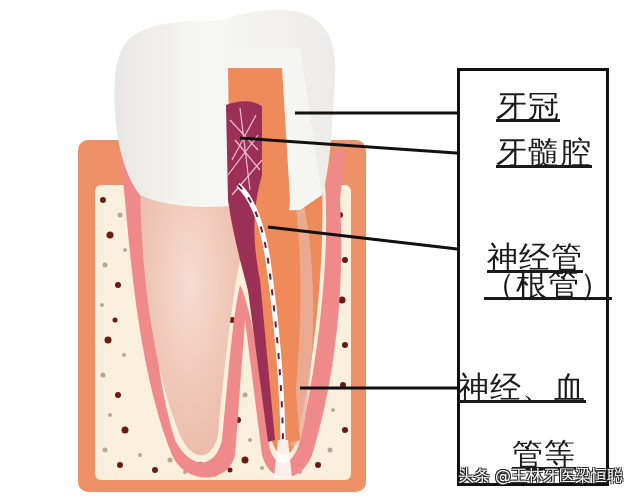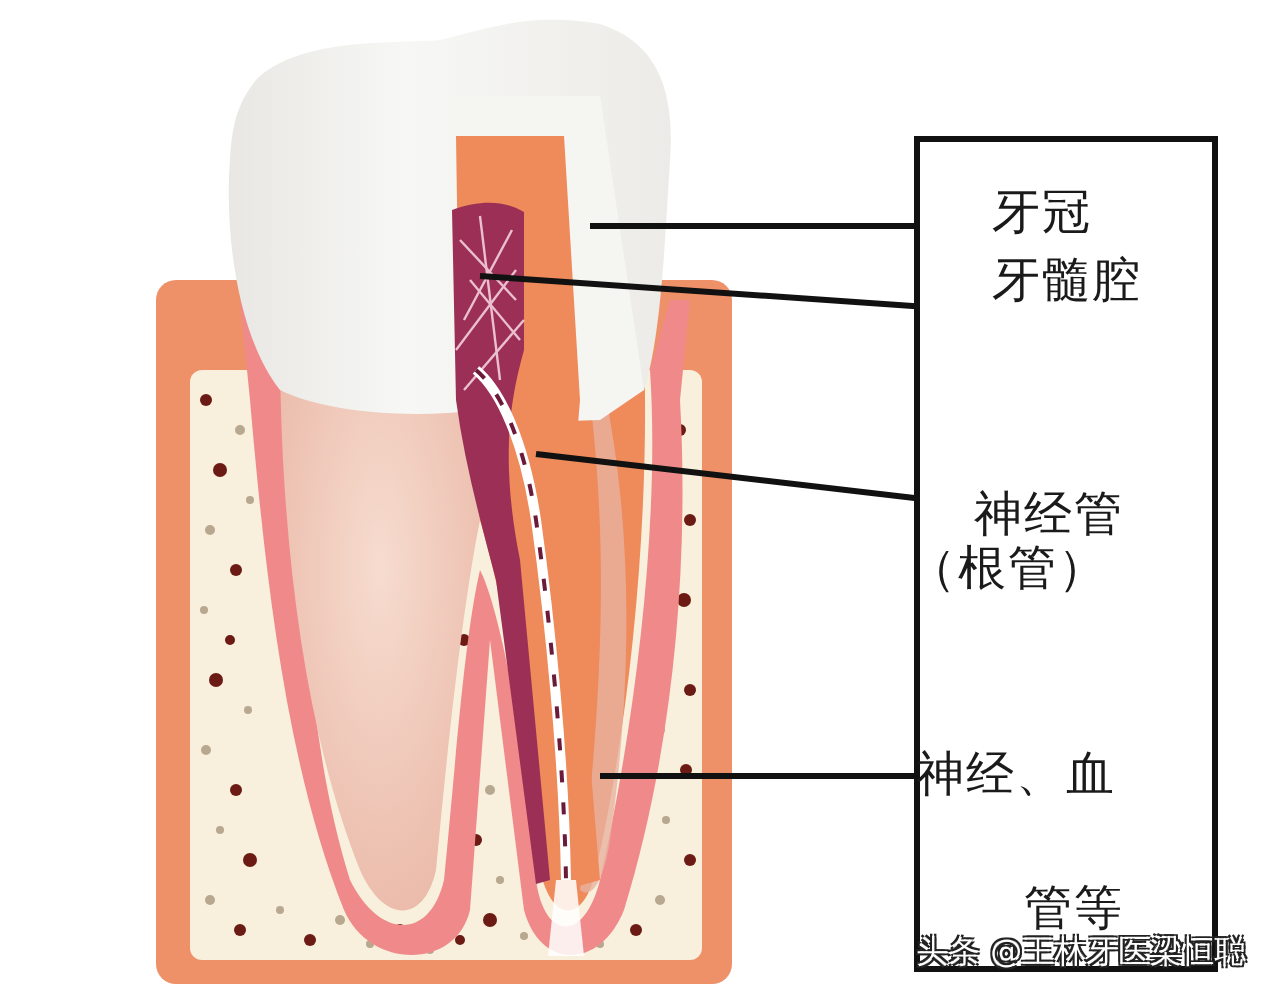--- a/index.html
+++ b/index.html
@@ -1,22 +1,22 @@
 <!DOCTYPE html>
 <html><head>
 <meta charset="utf-8">
 <style>
   html, body { margin: 0; padding: 0; background: #ffffff; }
   body { width: 640px; height: 500px; position: relative; overflow: hidden;
          font-family: "DejaVu Sans", "Liberation Sans", sans-serif; }
   #art { position: absolute; left: 0; top: 0; width: 640px; height: 500px; }
   .label-box { position: absolute; left: 457px; top: 68px; width: 146px; height: 412px;
                border: 3px solid #111; background: #ffffff; box-sizing: content-box; }
-  .label { position: absolute; color: #1a1a1a; font-size: 24px; line-height: 28px;
-           white-space: nowrap; letter-spacing: 1px; }
+  .label { position: absolute; color: #1a1a1a; font-size: 31px; line-height: 28px;
+           white-space: nowrap; letter-spacing: 1px; text-decoration: underline; }
   .watermark { position: absolute; left: 458px; top: 466px; font-size: 16px; color: #ffffff;
                white-space: nowrap; text-shadow: 1px 1px 0 #222, -1px -1px 0 #222, 1px -1px 0 #222, -1px 1px 0 #222; }
 </style>
 </head>
 <body>
 
 <svg id="art" viewBox="0 0 640 500" xmlns="http://www.w3.org/2000/svg">
   <defs>
     <radialGradient id="rootGrad" cx="0.5" cy="0.4" r="0.7">
       <stop offset="0" stop-color="#f6dccf"></stop>
@@ -122,19 +122,19 @@
     <line x1="295" y1="113" x2="497" y2="113"></line>
     <line x1="240" y1="138" x2="485" y2="155"></line>
     <line x1="268" y1="227" x2="483" y2="252"></line>
     <line x1="300" y1="388" x2="483" y2="388"></line>
   </g>
 </svg>
 
 <div class="label-box"></div>
 
 <div class="label" style="left:496px; top:92px;">牙冠</div>
-<div class="label" style="left:496px; top:126px;text-align:right;">牙髓腔</div>
+<div class="label" style="left:496px; top:138px;text-align:right;">牙髓腔</div>
 <div class="label" style="left:487px; top:243px;">神经管</div>
-<div class="label" style="left:454px; top:270px;">（根管）</div>
+<div class="label" style="left:484px; top:270px;">（根管）</div>
 <div class="label" style="left:458px; top:373px;">神经、血</div>
 <div class="label" style="left:512px; top:404px;margin-top:36px;">管等</div>
 
 <div class="watermark">头条 @王林牙医梁恒聪</div>
 
 </body></html>

